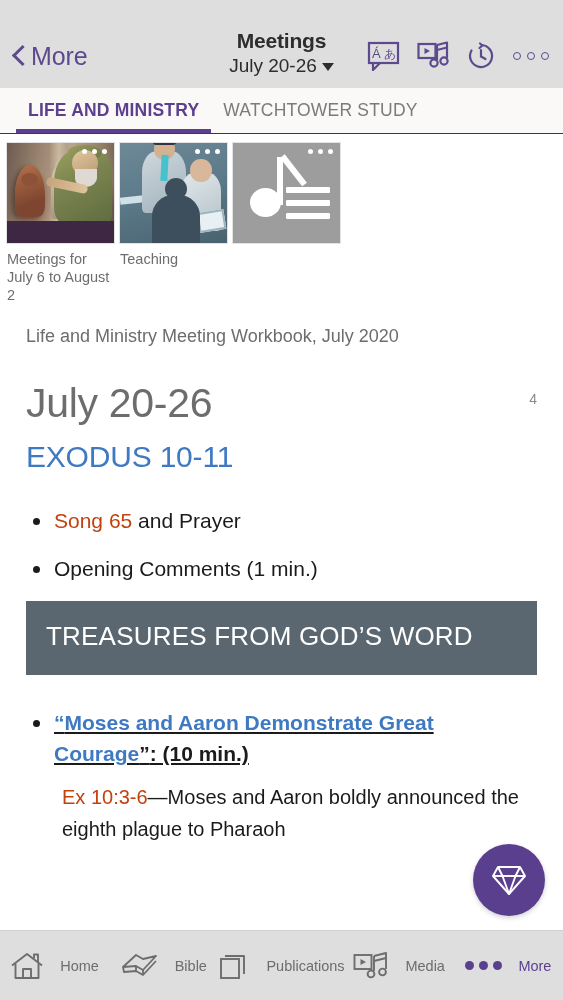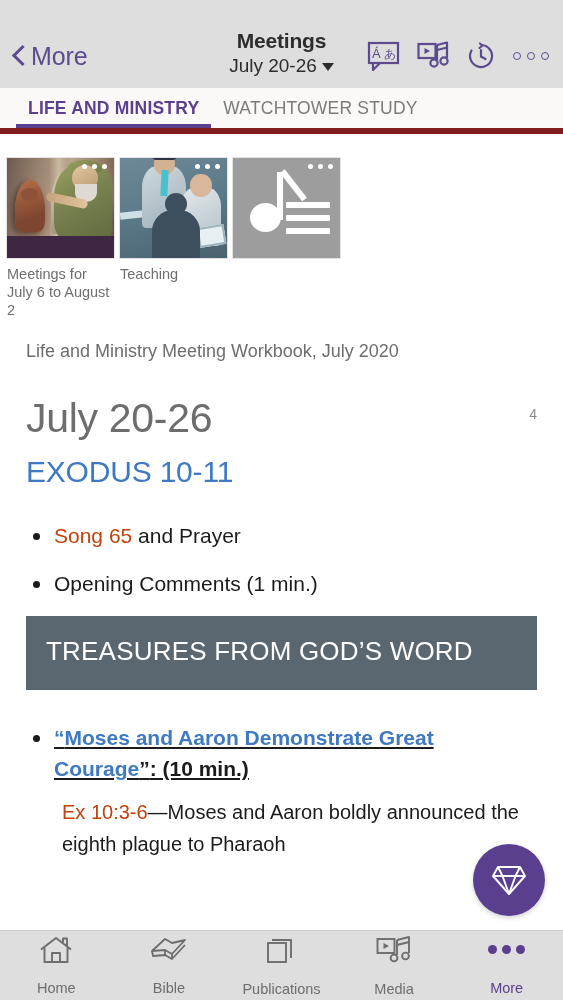--- a/index.html
+++ b/index.html
@@ -125,21 +125,21 @@
   .dots-btn span {
     width: 8px; height: 8px;
     border-radius: 50%;
     border: 1.6px solid #5d4a8e;
   }
 
   
   .tab-bar {
     height: 46px;
     background: #faf9f7;
-    border-bottom: 6px solid #7f1d1d;
+    border-bottom: 1px solid #7f1d1d;
     flex: 0 0 auto;
     display: flex;
     align-items: stretch;
     padding-left: 16px;
   }
   .tab {
     display: flex;
     align-items: center;
     font-size: 17.5px;
     font-weight: bold;
@@ -166,21 +166,20 @@
     display: flex;
     gap: 4px;
     padding: 8px 0 0 6px;
     background: #ffffff;
     overflow: hidden;
   }
   .card {
     width: 109px;
     flex: 0 0 auto;
     cursor: pointer;
-    margin-top: 15px;
   }
   .card-thumb {
     width: 109px;
     height: 102px;
     position: relative;
     overflow: hidden;
     background: #9b9b9b;
     border: 1px solid #e3e3e3;
   }
   .card-dots {
@@ -572,21 +571,21 @@
     background: #dedede;
     flex: 0 0 auto;
     display: flex;
     align-items: center;
     border-top: 1px solid #cfcfcf;
     z-index: 20;
   }
   .bottom-item {
     flex: 1 1 0;
     display: flex;
-    flex-direction: column;
+    flex-direction: row;
     align-items: center;
     justify-content: center;
     gap: 16px;
     cursor: pointer;
     height: 100%;
   }
   .bottom-label {
     font-size: 14.5px;
     color: #6d6d6d;
   }

